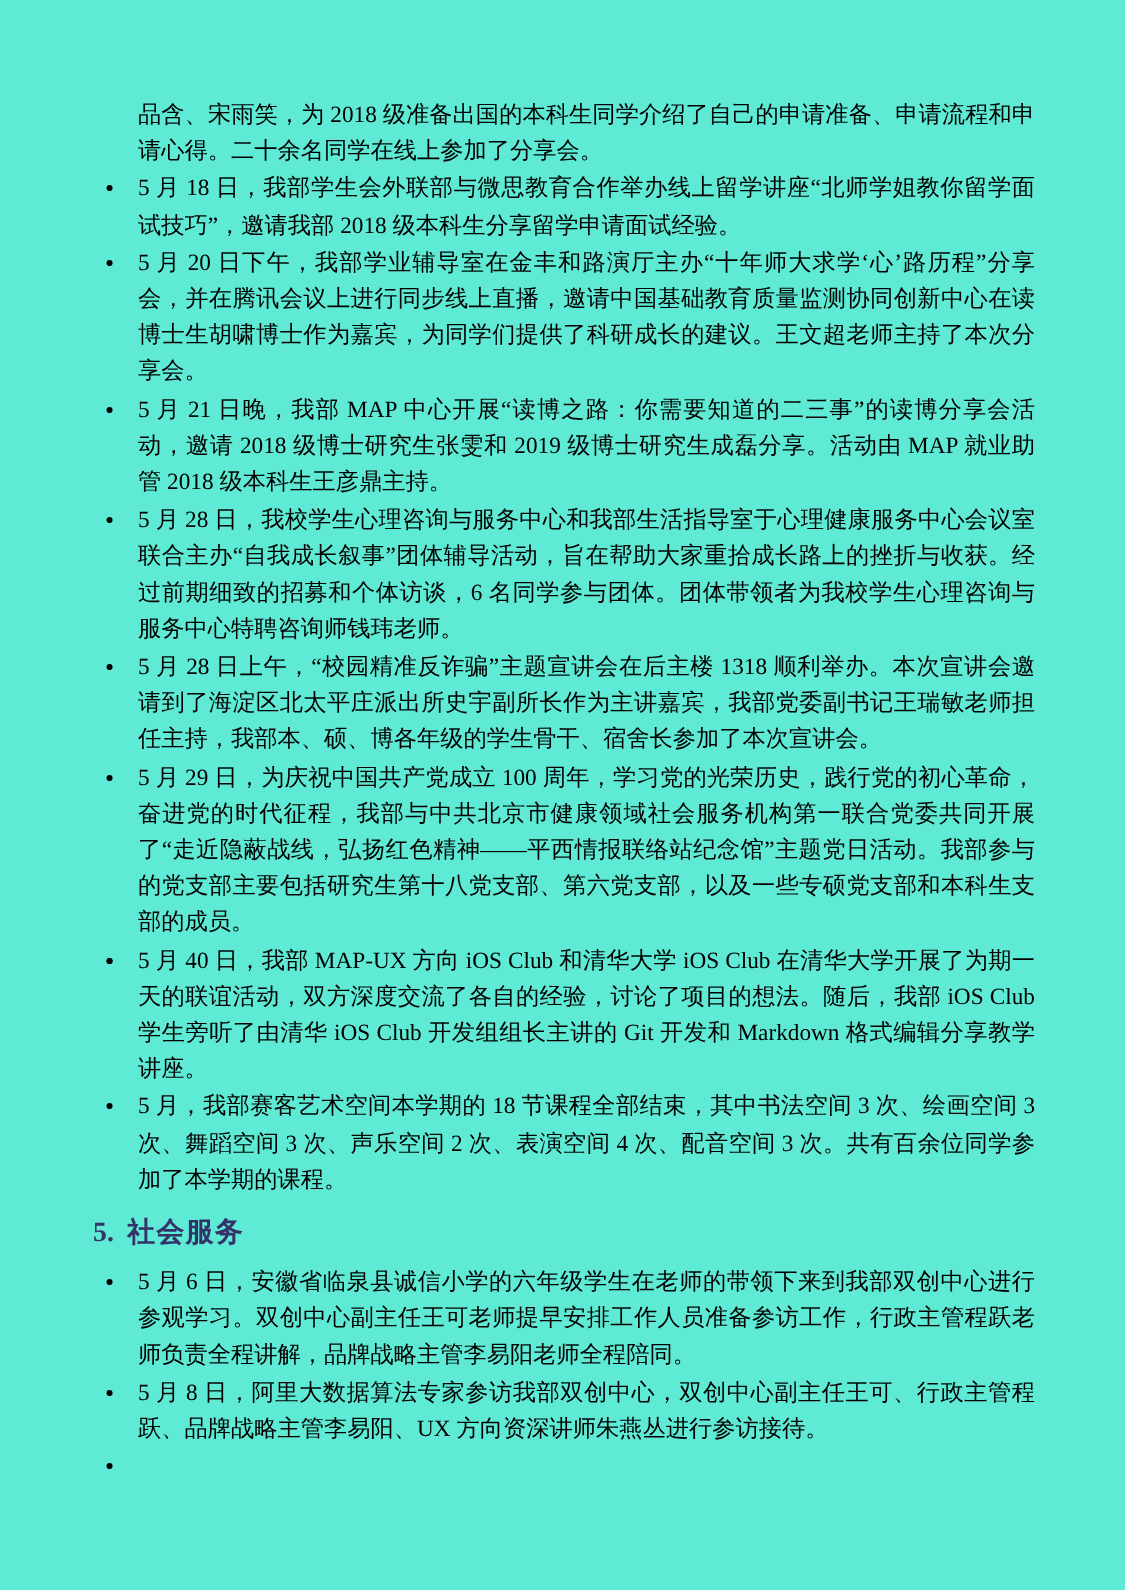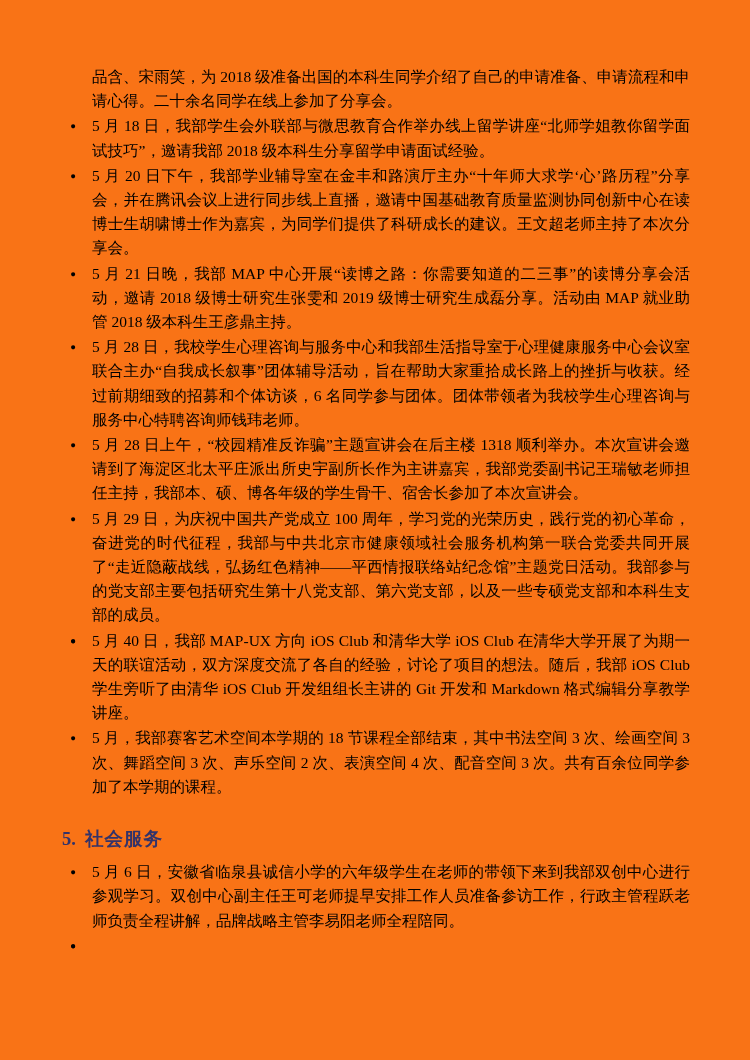--- a/index.html
+++ b/index.html
@@ -11,21 +11,21 @@
     width: 750px;
     height: 1060px;
     position: relative;
     font-family: "Liberation Serif", "DejaVu Serif", serif;
     color: #000000;
     overflow: hidden;
   }
   .page {
     position: absolute;
     inset: 0;
-    background: #f97316;
+    background: #5eead4;
   }
   .content {
     position: absolute;
     top: 65px;
     left: 92px;
     width: 598px;
   }
   p.cont {
     font-size: 15.5px;
     line-height: 24.2px;
@@ -63,21 +63,20 @@
     line-height: 26px;
     font-weight: bold;
     color: #333369;
   }
   h2.sec .num {
     font-family: "Liberation Serif", "DejaVu Serif", serif;
   }
   h2.sec .ttl {
     font-family: Liberation Sans, sans-serif;
     letter-spacing: 1px;
-    margin-top: 18px;
   }
 </style>
 </head>
 <body>
 
 <div class="page">
   <div class="content">
 
     <p class="cont">品含、宋雨笑，为 2018 级准备出国的本科生同学介绍了自己的申请准备、申请流程和申请心得。二十余名同学在线上参加了分享会。</p>
 
@@ -93,19 +92,19 @@
       <li><span class="bullet">●</span><span>5 月，我部赛客艺术空间本学期的 18 节课程全部结束，其中书法空间 3 次、绘画空间 3 次、舞蹈空间 3 次、声乐空间 2 次、表演空间 4 次、配音空间 3 次。共有百余位同学参加了本学期的课程。</span></li>
     </ul>
 
     <h2 class="sec">
       <span class="num">5.</span>
       <span class="ttl">社会服务</span>
     </h2>
 
     <ul class="blist">
       <li><span class="bullet">●</span><span>5 月 6 日，安徽省临泉县诚信小学的六年级学生在老师的带领下来到我部双创中心进行参观学习。双创中心副主任王可老师提早安排工作人员准备参访工作，行政主管程跃老师负责全程讲解，品牌战略主管李易阳老师全程陪同。</span></li>
-      <li><span class="bullet">●</span></li>
+      <li><span class="bullet">●</span><span>5 月 8 日，阿里大数据算法专家参访我部双创中心，双创中心副主任王可、行政主管程跃、品牌战略主管李易阳、UX 方向资深讲师朱燕丛进行参访接待。</span></li>
       <li><span class="bullet">●</span></li>
 
     </ul>
 
   </div>
 </div>
 
 </body></html>

